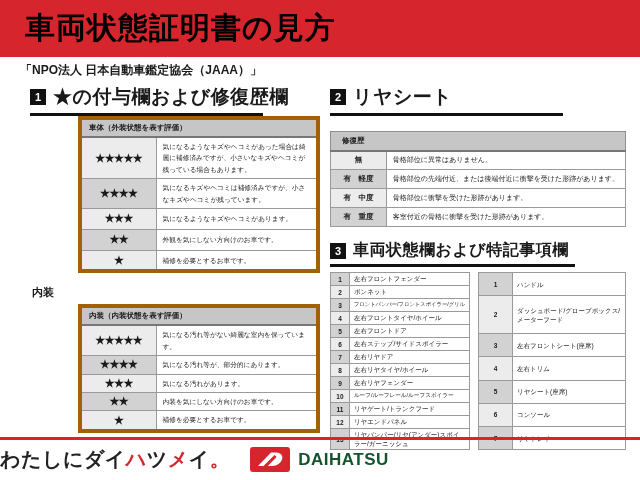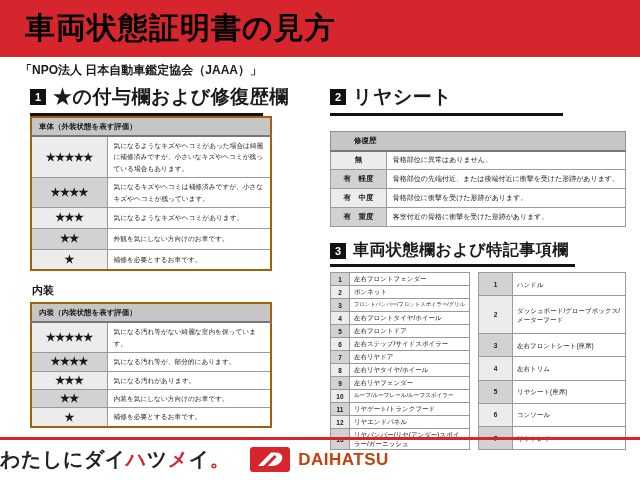--- a/index.html
+++ b/index.html
@@ -27,36 +27,36 @@
   .sec .sec-title { font-size:19px; font-weight:bold; letter-spacing:0.5px; white-space:nowrap; }
   .sec.w1 { width:233px; }
   .sec.w2 { width:233px; }
   .sec.w3 { width:245px; margin-top:13px; }
   .sec.w3 .sec-title { font-size:16px; }
 
   .area-label { font-size:11px; font-weight:bold; margin:8px 0 4px 2px; }
 
   
   table { border-collapse:collapse; }
-  .rating-table { width:242px; border:2px solid #a16207; }
+  .rating-table { width:242px; border:4px solid #a16207;margin-left:48px; }
   .rating-table th { background:#c6c6c6; font-size:7.5px; font-weight:bold; text-align:left;
                      padding:2px 7px; height:19px; border:1px solid #8f8f8f; border-bottom:2px solid #777; }
   .rating-table td { border:1px solid #9a9a9a; }
   .rating-table td.star { width:76px; text-align:center; font-size:11px; font-weight:bold;
                           letter-spacing:-0.5px; }
   .rating-table td.desc { background:#fff; font-size:6.7px; padding:3px 6px; line-height:1.7; }
   .rating-table tbody tr { height:21px; }
   #interior-body tr { height:18px; }
   .cell-light { background:#ececec; }
   .cell-dark  { background:#d2d2d2; }
 
   
   .repair-table { width:296px; border:1px solid #666; margin-top:15px; }
   .repair-table th { background:#c6c6c6; font-size:7.5px; font-weight:bold; text-align:left;
-                     padding:2px 23px; height:19px; border:1px solid #8f8f8f; border-bottom:2px solid #777; }
+                     padding:2px 11px; height:19px; border:1px solid #8f8f8f; border-bottom:2px solid #777; }
   .repair-table td { border:1px solid #9a9a9a; height:19px; }
   .repair-table td.grade { width:64px; text-align:center; font-size:7.5px; font-weight:bold; }
   .repair-table td.rdesc { background:#fff; font-size:7px; padding:2px 6px; white-space:nowrap; overflow:hidden; }
 
   
   .parts-wrap { display:flex; gap:8px; margin-top:5px; }
   .parts-table { border:1px solid #777; }
   .parts-table td { border:1px solid #9a9a9a; height:13px; }
   .parts-table td.no { width:34px; text-align:center; font-size:6.5px; font-weight:bold; }
   .parts-table td.pname { background:#fff; font-size:6.5px; padding:1px 4px; line-height:1.4; }
@@ -64,21 +64,21 @@
   .parts-int { width:148px; }
   .parts-ext tr:nth-child(3)  td.pname { font-size:5.3px; white-space:nowrap; }
   .parts-ext tr:nth-child(10) td.pname { font-size:5.6px; white-space:nowrap; }
 
   
   .redline { position:absolute; top:437px; left:0; width:640px; height:3px; background:#d6252c; }
   .footer { position:absolute; top:446px; left:0; width:640px; display:flex;
             align-items:center; gap:20px; }
   .slogan { font-size:20px; font-weight:bold; letter-spacing:0.5px; }
   .brand { display:flex; align-items:center; gap:8px; }
-  .brand .wordmark { color:#c2410c; font-size:17px; font-weight:bold; letter-spacing:0.5px; }
+  .brand .wordmark { color:#14532d; font-size:17px; font-weight:bold; letter-spacing:0.5px; }
 </style>
 </head>
 <body>
 
 <div class="page">
 
   <div class="hdr">
     <span class="title">車両状態証明書の見方</span>
   </div>
 

